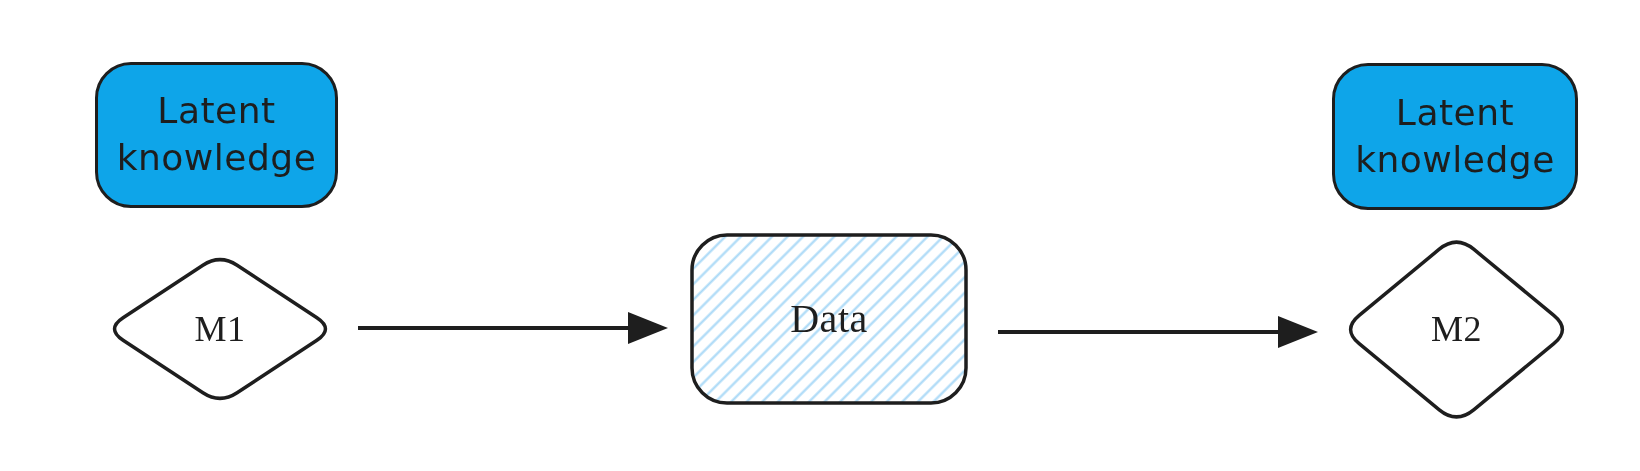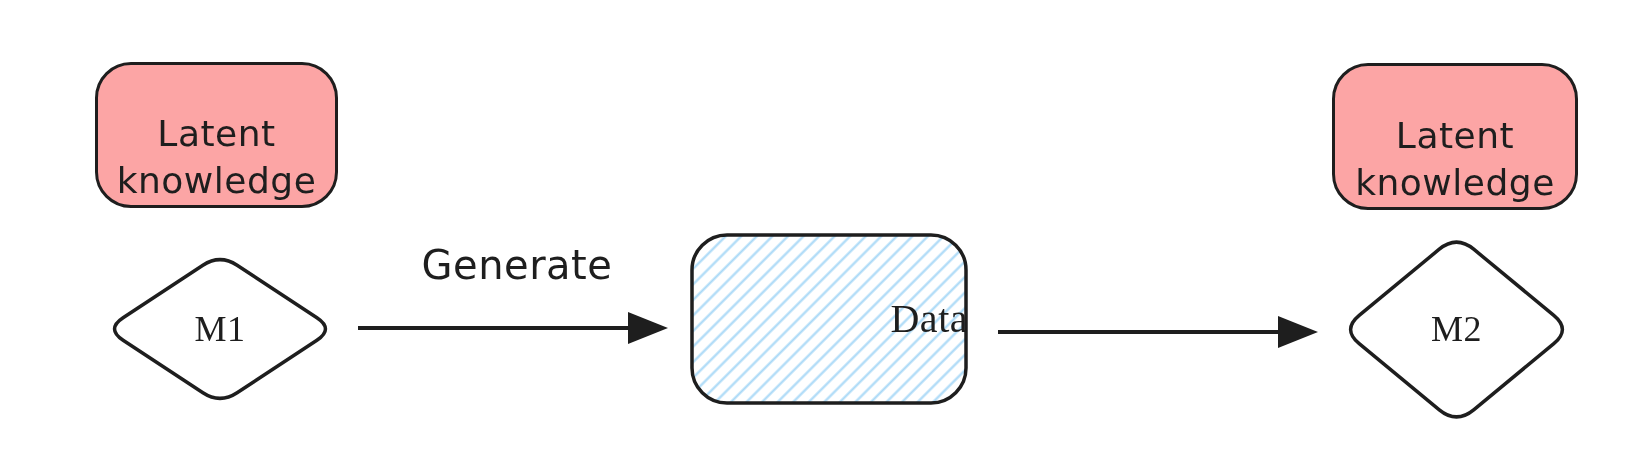--- a/index.html
+++ b/index.html
@@ -22,22 +22,21 @@
     position: absolute;
     display: flex;
     align-items: center;
     justify-content: center;
     text-align: center;
     box-sizing: border-box;
   }
   .rounded-box {
     border: 3.5px solid #1e1e1e;
     border-radius: 36px;
-    background: #fca5a5;
-    align-items: flex-end;
+    background: #0ea5e9;
   }
   .node-label {
     font-size: 36px;
     line-height: 1.3;
     color: #1e1e1e;
     letter-spacing: 0.5px;
   }
   .shape-svg {
     position: absolute;
     left: 0;
@@ -72,28 +71,27 @@
     <div class="node-label" style="width:210px;">Latent knowledge</div>
   </div>
 
   <div class="node" style="left:102px; top:250px; width:236px; height:158px;">
     <svg class="shape-svg" width="236" height="158" viewBox="0 0 236 158">
       <path d="M 135.1 15.25 L 214.9 67.75 Q 232 79 214.9 90.25 L 135.1 142.75 Q 118 154 100.9 142.75 L 21.1 90.25 Q 4 79 21.1 67.75 L 100.9 15.25 Q 118 4 135.1 15.25 Z" fill="#ffffff" stroke="#1e1e1e" stroke-width="3.5" stroke-linejoin="round"></path>
     </svg>
     <div class="node-label overlay-label">M1</div>
   </div>
 
-  <div class="edge-label" style="left:397px; top:242px; width:240px;">Generate</div>
 
   <svg class="arrow-svg" style="left:356px; top:306px;" width="316" height="44" viewBox="0 0 316 44">
     <line x1="2" y1="22" x2="278" y2="22" stroke="#1e1e1e" stroke-width="4"></line>
     <polygon points="272,6 312,22 272,38" fill="#1e1e1e"></polygon>
   </svg>
 
-  <div class="node" style="left:690px; top:233px; width:278px; height:172px;justify-content:flex-end;">
+  <div class="node" style="left:690px; top:233px; width:278px; height:172px;">
     <svg class="shape-svg" width="278" height="172" viewBox="0 0 278 172">
       <defs>
         <pattern id="hatch" patternUnits="userSpaceOnUse" width="11" height="11" patternTransform="rotate(45)">
           <line x1="5.5" y1="-1" x2="5.5" y2="12" stroke="#a9d9f7" stroke-width="2.2"></line>
         </pattern>
       </defs>
       <rect x="2" y="2" width="274" height="168" rx="35" fill="#ffffff"></rect>
       <rect x="2" y="2" width="274" height="168" rx="35" fill="url(#hatch)" stroke="#1e1e1e" stroke-width="3.5"></rect>
     </svg>
     <div class="node-label overlay-label data-label">Data</div>

